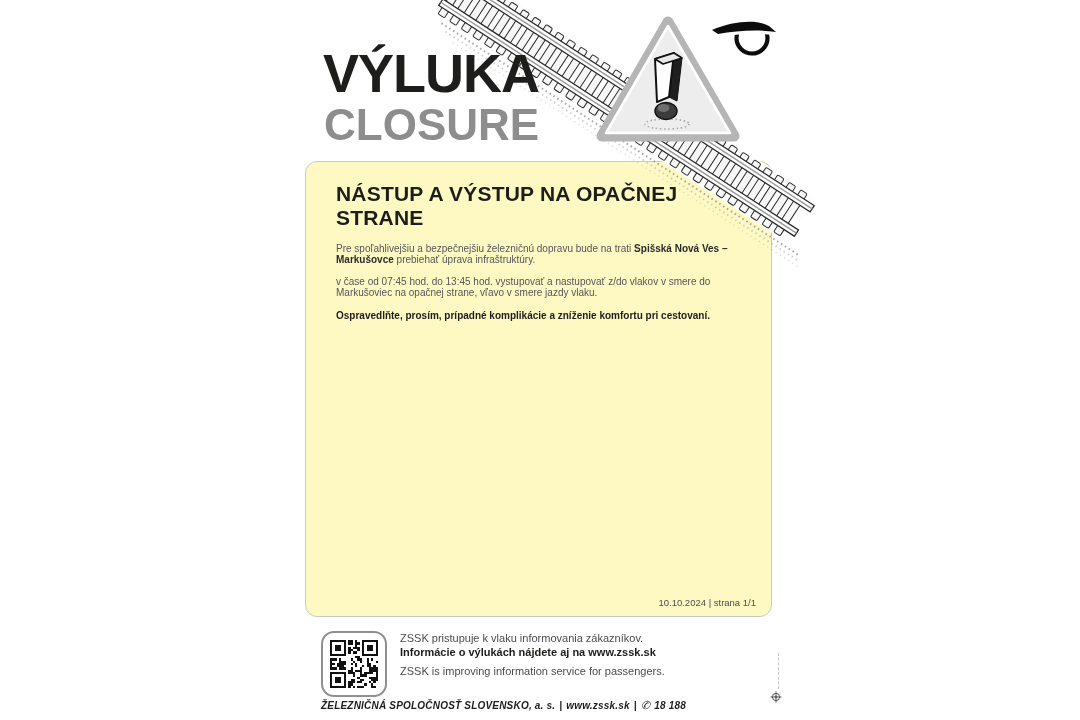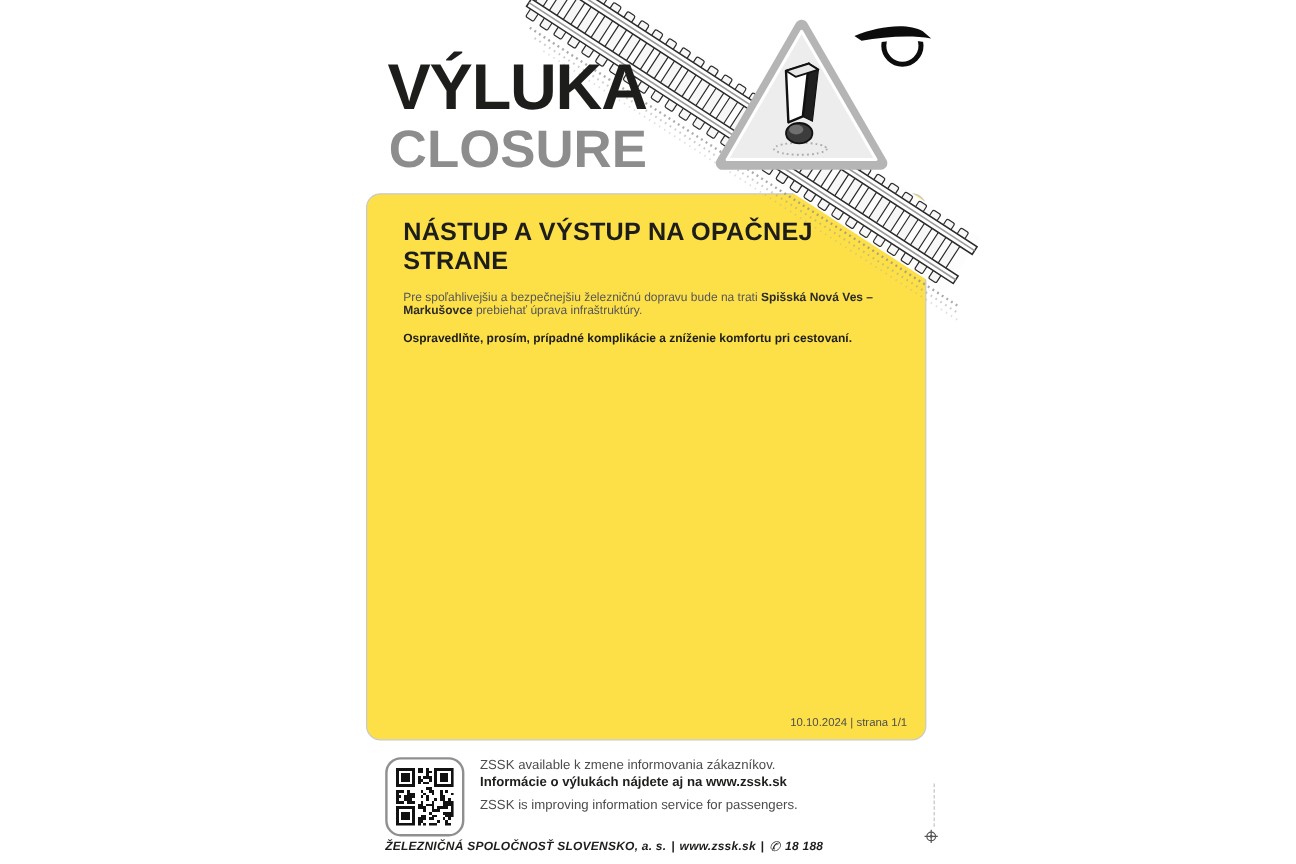--- a/index.html
+++ b/index.html
@@ -16,21 +16,21 @@
   }
   .title-en {
     position:absolute; left:324px; top:100px;
     font-size:44px; font-weight:bold; letter-spacing:0px;
     color:#8d8d8d;
   }
 
   
   .notice-card {
     position:absolute; left:305px; top:161px; width:467px; height:456px;
-    border:1px solid #c9c9c9; border-radius:12px; background:#fde047;
+    border:1px solid #c9c9c9; border-radius:12px; background:#fef9c3;
     padding:18px 28px 12px 30px;
   }
   .notice-heading { font-size:21px; font-weight:bold; letter-spacing:.2px; color:#1d1d1b; margin-top:2px; }
   .notice-route   { font-size:21px; font-weight:bold; letter-spacing:.2px; color:#e2231a; margin-top:8px; }
   .notice-date    { font-size:19px; font-weight:400; letter-spacing:.5px; color:#2d2d2d; margin-top:8px; }
   .body-copy { width:412px; font-size:10px; line-height:10.5px; color:#55565a; }
   .p1 { margin-top:14px; }
   .p1 b { color:#2b2b2b; }
   .p2 { margin-top:12px; }
   .stops-list { list-style:none; margin-top:13px; }
@@ -75,20 +75,21 @@
   <div class="poster"></div>
 
   <div class="notice-card">
     <div class="notice-heading">NÁSTUP A VÝSTUP NA OPAČNEJ STRANE</div>
 
     <div class="body-copy">
       <p class="p1"><span>Pre spoľahlivejšiu a bezpečnejšiu železničnú dopravu bude na trati </span><b>Spišská Nová Ves – Markušovce</b><span> prebiehať úprava infraštruktúry.</span></p>
 
 
 
+      <p class="p3">v čase od 07:45 hod. do 13:45 hod. vystupovať a nastupovať z/do vlakov v smere do Markušoviec na opačnej strane, vľavo v smere jazdy vlaku.</p>
 
       <p class="apology">Ospravedlňte, prosím, prípadné komplikácie a zníženie komfortu pri cestovaní.</p>
     </div>
 
     <div class="page-info">10.10.2024 | strana 1/1</div>
   </div>
 
   <svg class="overlay" width="1080" height="720" viewBox="0 0 1080 720">
 
     <g transform="rotate(33 455 -5) translate(455 -5)">
@@ -290,21 +291,21 @@
         <rect x="10" y="20" width="1" height="1" fill="#111"></rect>
         <rect x="12" y="20" width="1" height="1" fill="#111"></rect>
         <rect x="13" y="20" width="1" height="1" fill="#111"></rect>
         <rect x="14" y="20" width="1" height="1" fill="#111"></rect>
         <rect x="18" y="20" width="1" height="1" fill="#111"></rect>
         <rect x="19" y="20" width="1" height="1" fill="#111"></rect>
       </svg>
   </div>
 
   <div class="info-block">
-    <div class="info-line">ZSSK available k zmene informovania zákazníkov.</div>
+    <div class="info-line">ZSSK pristupuje k vlaku informovania zákazníkov.</div>
     <div class="info-line bold">Informácie o výlukách nájdete aj na www.zssk.sk</div>
     <div class="info-gap"></div>
     <div class="info-line">ZSSK is improving information service for passengers.</div>
   </div>
 
   <div class="footer-line">
     <span>ŽELEZNIČNÁ SPOLOČNOSŤ SLOVENSKO, a. s.</span>
     <span>|</span>
     <span>www.zssk.sk</span>
     <span>|</span>

